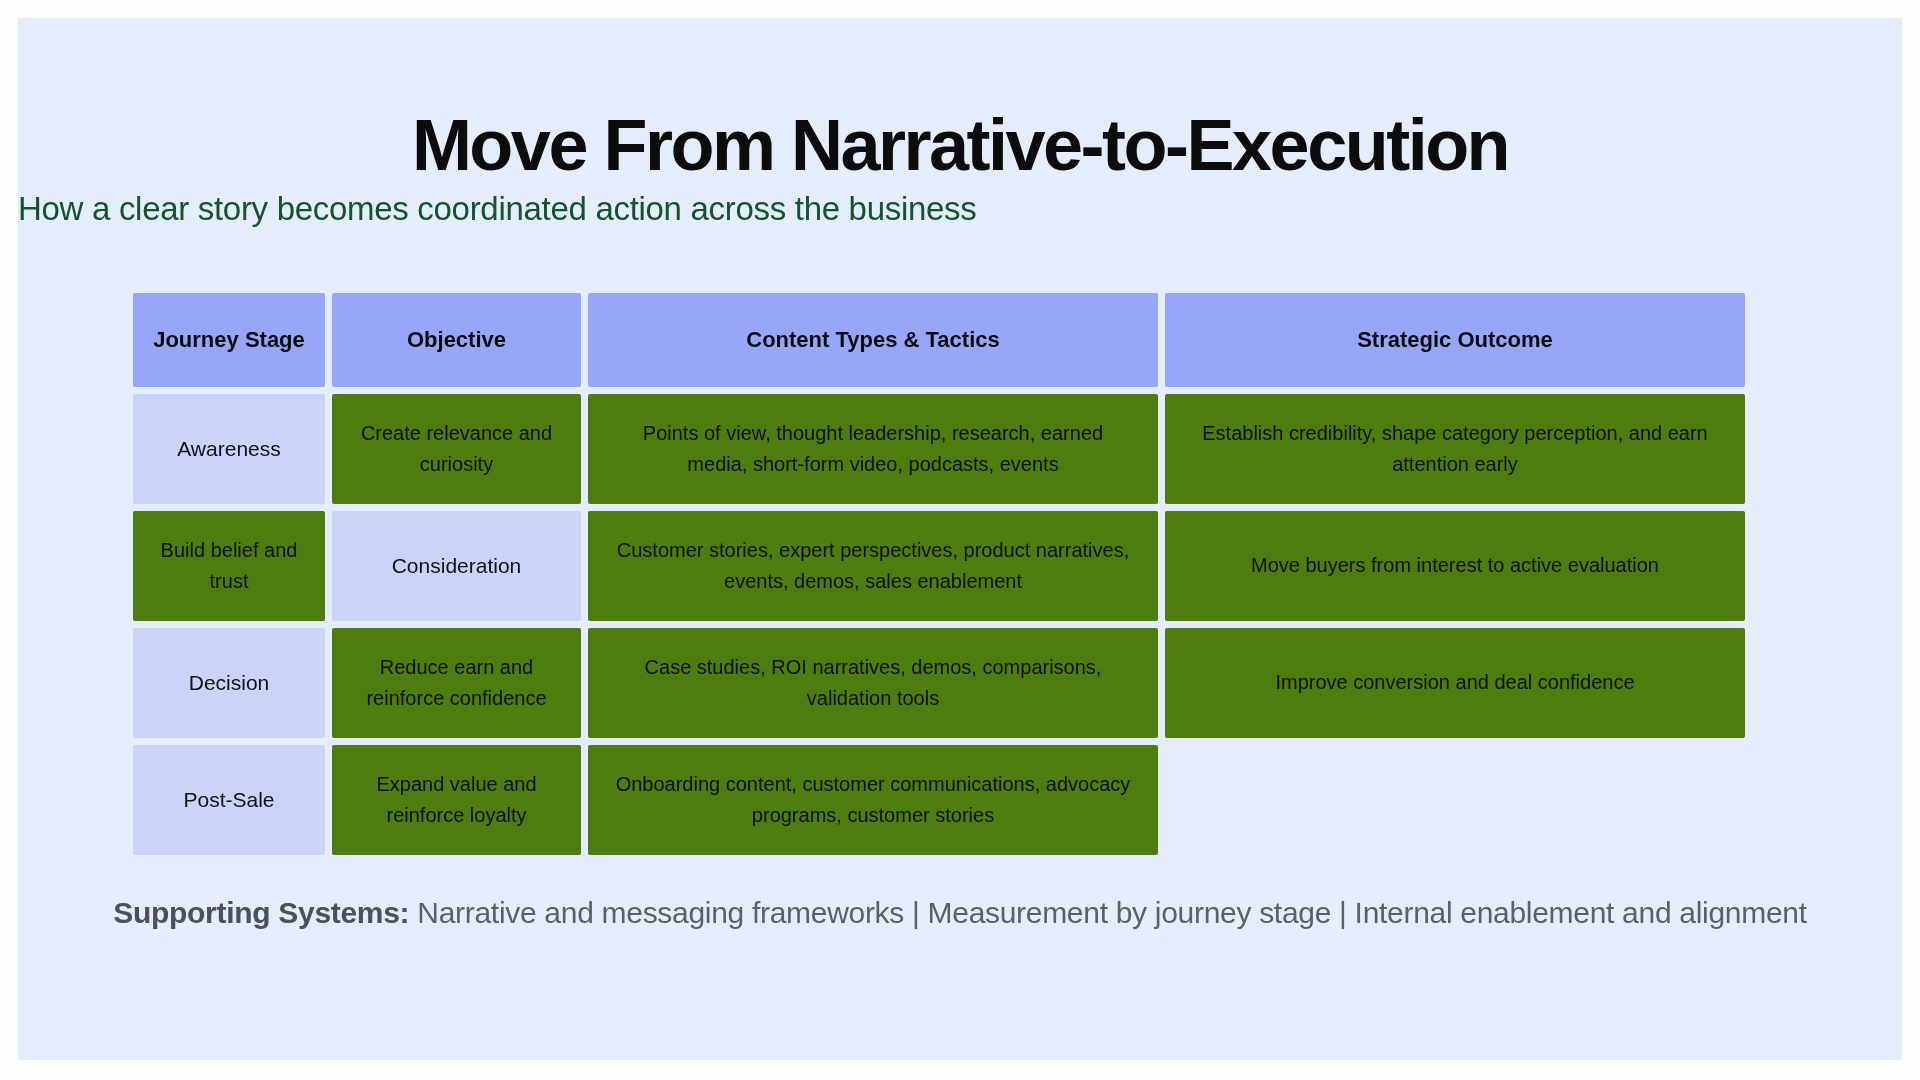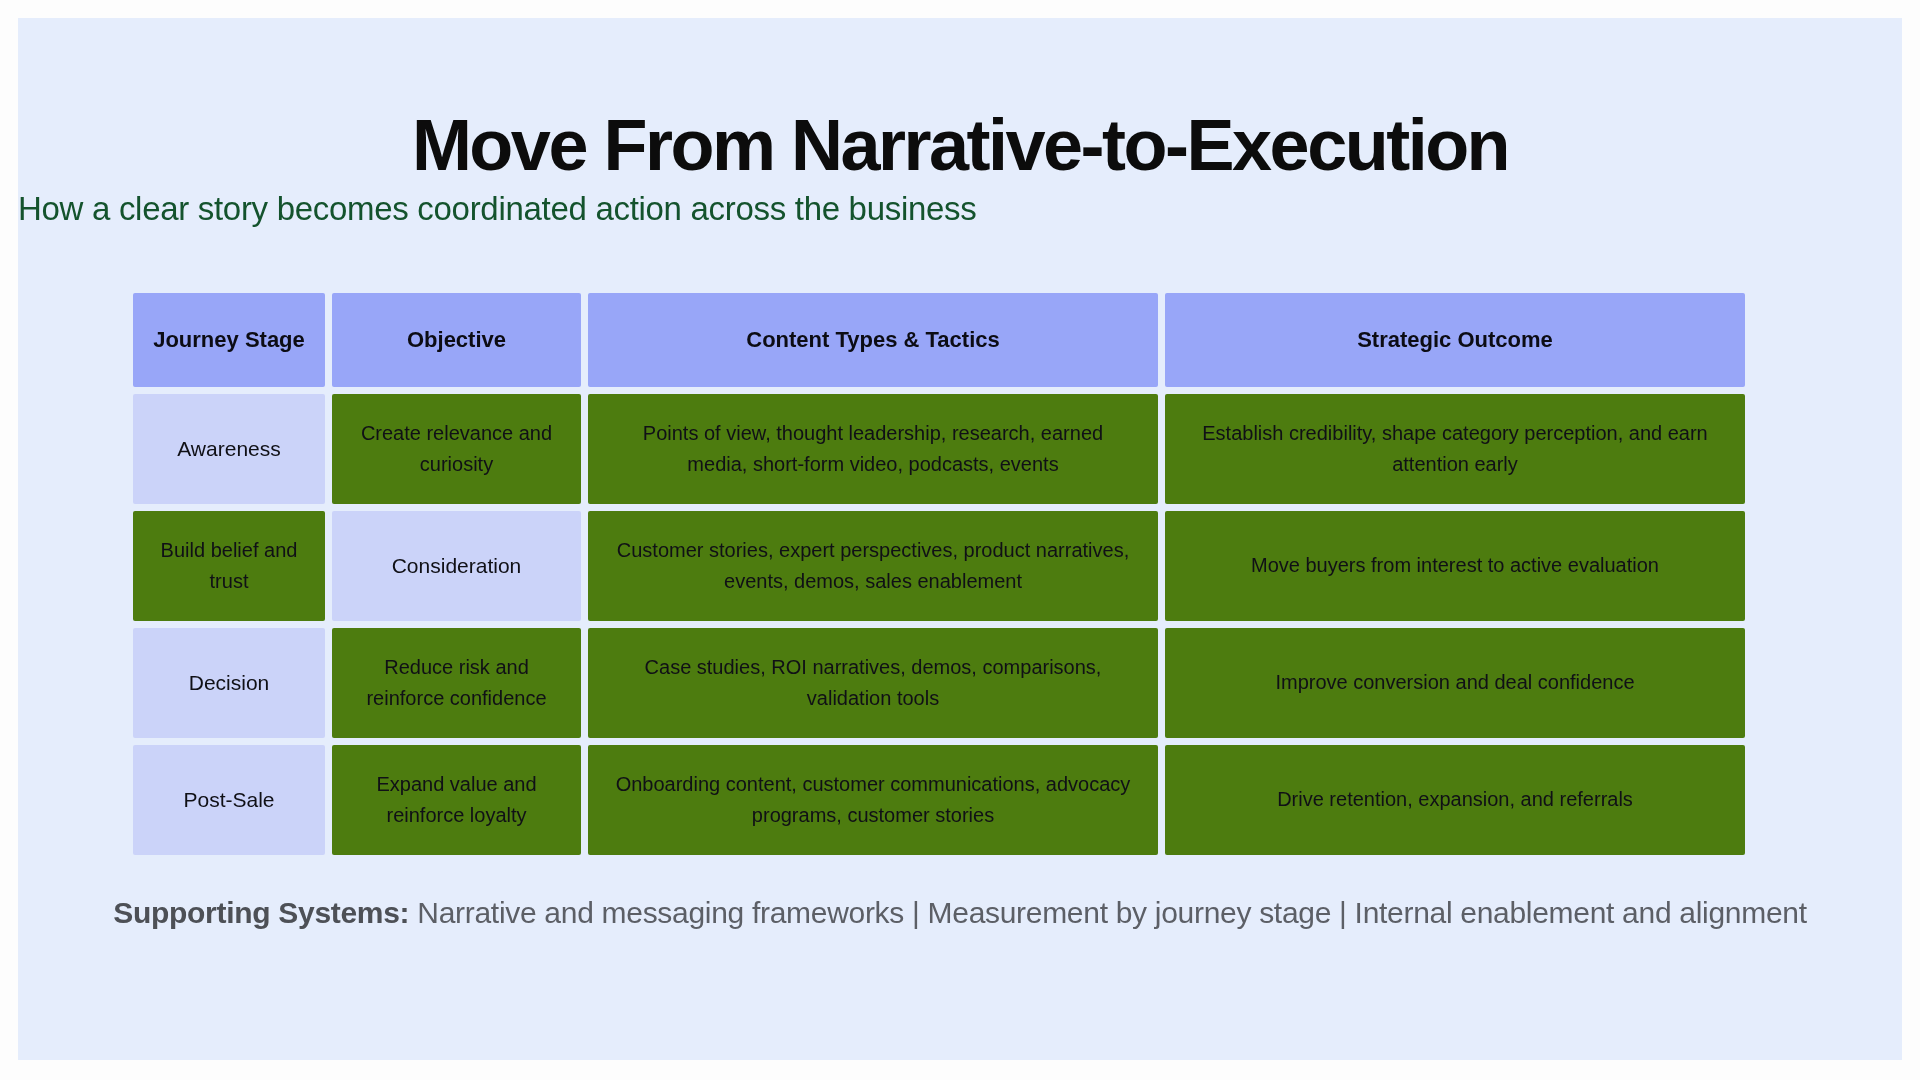--- a/index.html
+++ b/index.html
@@ -98,25 +98,24 @@
       <div class="cell header">Strategic Outcome</div>
       <div class="cell stage">Awareness</div>
       <div class="cell body">Create relevance and curiosity</div>
       <div class="cell body">Points of view, thought leadership, research, earned media, short-form video, podcasts, events</div>
       <div class="cell body">Establish credibility, shape category perception, and earn attention early</div>
       <div class="cell body">Build belief and trust</div>
       <div class="cell stage">Consideration</div>
       <div class="cell body">Customer stories, expert perspectives, product narratives, events, demos, sales enablement</div>
       <div class="cell body">Move buyers from interest to active evaluation</div>
       <div class="cell stage">Decision</div>
-      <div class="cell body">Reduce risk and reinforce confidence</div>
+      <div class="cell body">Reduce earn and reinforce confidence</div>
       <div class="cell body">Case studies, ROI narratives, demos, comparisons, validation tools</div>
       <div class="cell body">Improve conversion and deal confidence</div>
       <div class="cell stage">Post-Sale</div>
       <div class="cell body">Expand value and reinforce loyalty</div>
       <div class="cell body">Onboarding content, customer communications, advocacy programs, customer stories</div>
-      <div class="cell body">Drive retention, expansion, and referrals</div>
     </div>
 
   <div class="footer">
     <span class="footer-label">Supporting Systems:</span><span> Narrative and messaging frameworks | Measurement by journey stage | Internal enablement and alignment</span>
   </div>
 </div>
 
 </body></html>

